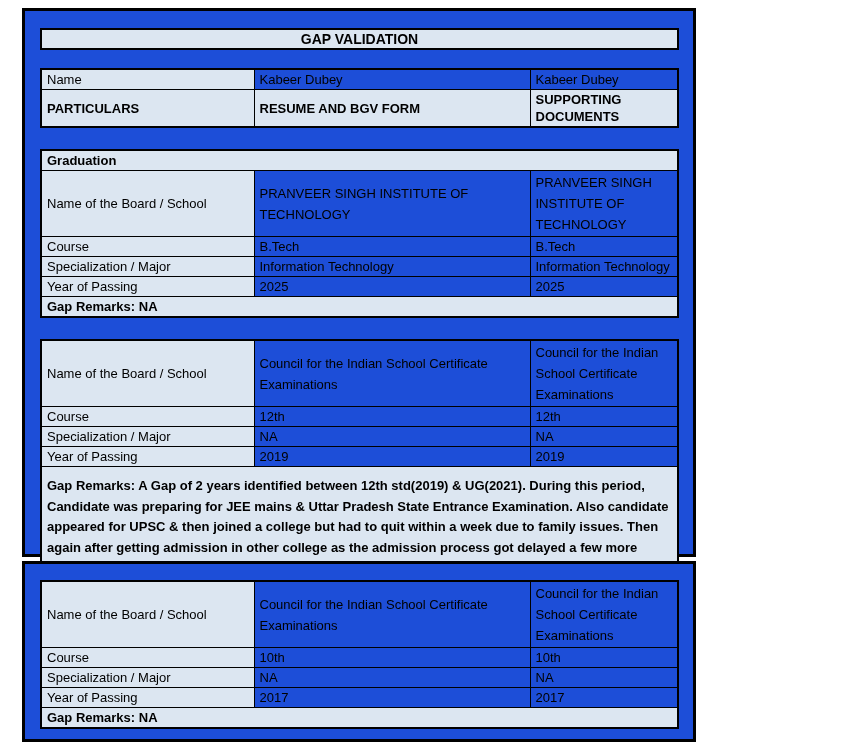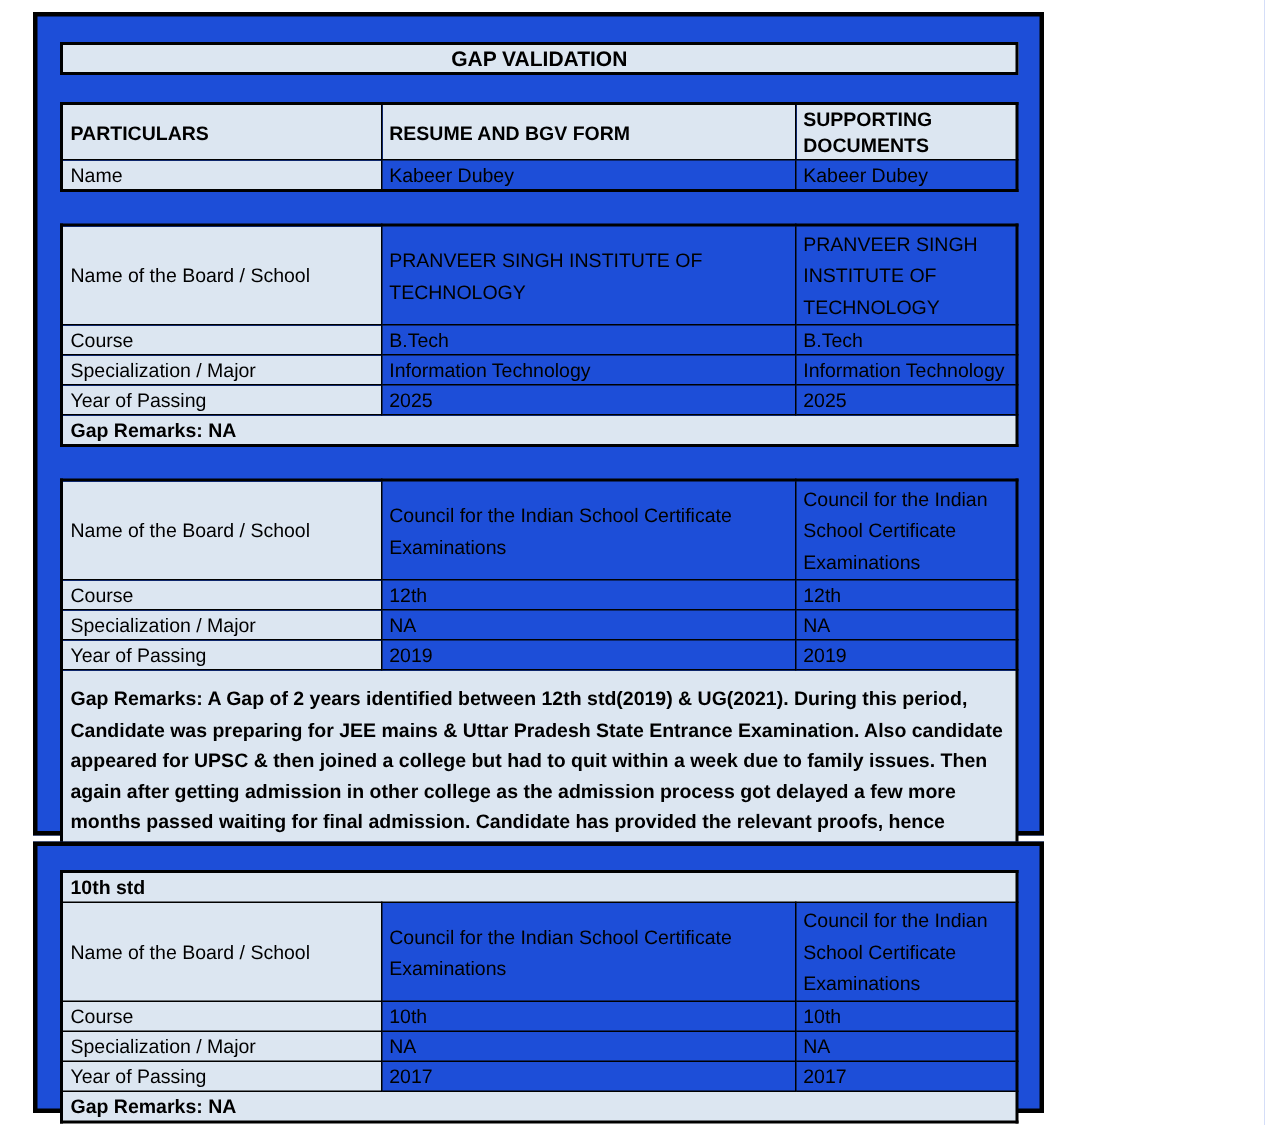--- a/index.html
+++ b/index.html
@@ -97,39 +97,42 @@
     <div class="title-bar">GAP VALIDATION</div>
 
     <table class="grid mb">
       <colgroup>
           <col class="c1">
           <col class="c2">
           <col class="c3">
         </colgroup>
       <tbody>
         <tr>
+          <td class="lbl">Name</td>
+          <td>Kabeer Dubey</td>
+          <td>Kabeer Dubey</td>
+        </tr>
+        <tr>
           <td class="hd">PARTICULARS</td>
           <td class="hd">RESUME AND BGV FORM</td>
           <td class="hd">SUPPORTING DOCUMENTS</td>
         </tr>
-        <tr>
-          <td class="lbl">Name</td>
-          <td>Kabeer Dubey</td>
-          <td>Kabeer Dubey</td>
-        </tr>
       </tbody>
     </table>
 
     <table class="grid mb">
       <colgroup>
           <col class="c1">
           <col class="c2">
           <col class="c3">
         </colgroup>
       <tbody>
+        <tr>
+          <td class="sect" colspan="3">Graduation</td>
+        </tr>
         <tr class="tall">
           <td class="lbl">Name of the Board / School</td>
           <td>PRANVEER SINGH INSTITUTE OF TECHNOLOGY</td>
           <td>PRANVEER SINGH INSTITUTE OF TECHNOLOGY</td>
         </tr>
         <tr>
           <td class="lbl">Course</td>
           <td>B.Tech</td>
           <td>B.Tech</td>
         </tr>
@@ -186,23 +189,20 @@
 
   <div class="box box2">
 
     <table class="grid">
       <colgroup>
           <col class="c1">
           <col class="c2">
           <col class="c3">
         </colgroup>
       <tbody>
-        <tr>
-          <td class="sect" colspan="3">10th std</td>
-        </tr>
         <tr class="tall">
           <td class="lbl">Name of the Board / School</td>
           <td>Council for the Indian School Certificate Examinations</td>
           <td>Council for the Indian School Certificate Examinations</td>
         </tr>
         <tr>
           <td class="lbl">Course</td>
           <td>10th</td>
           <td>10th</td>
         </tr>

